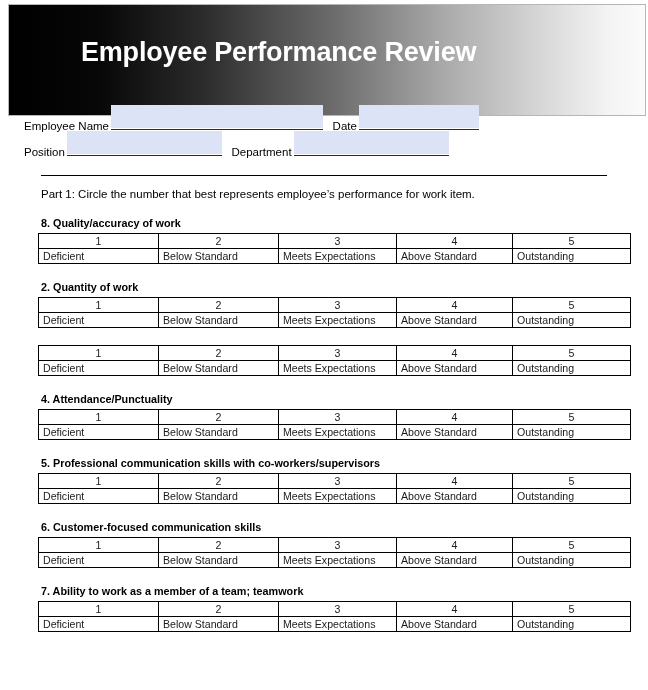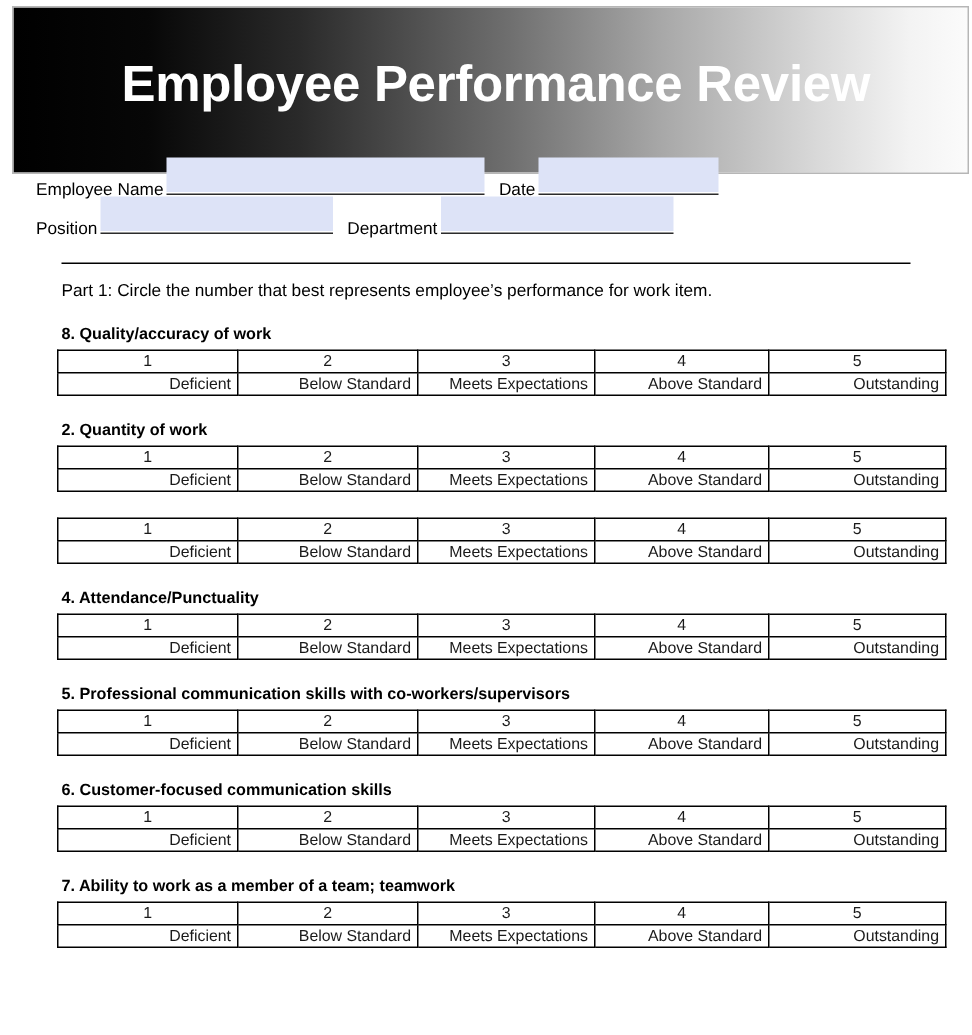--- a/index.html
+++ b/index.html
@@ -27,21 +27,21 @@
     box-sizing: border-box;
     border: 1px solid #b6b6b6;
     background: linear-gradient(to right, #000000 0%, #070707 14%, #2a2a2a 30%,
                 #6f6f6f 52%, #a8a8a8 68%, #d8d8d8 84%, #f3f3f3 94%, #fbfbfb 100%);
     overflow: hidden;
   }
   .banner-title {
     position: absolute;
     left: 72px;
     top: 34px;
-    font-size: 34px;
+    font-size: 27px;
     font-weight: bold;
     color: #ffffff;
     letter-spacing: -0.2px;
     white-space: nowrap;
     line-height: 1;
   }
 
   
   .doc {
     position: absolute;
@@ -120,21 +120,21 @@
     font-size: 10.6px;
     color: #1a1a1a;
     line-height: 14px;
     overflow: hidden;
     white-space: nowrap;
   }
   table.rating tr.scores td {
     text-align: center;
   }
   table.rating tr.labels td {
-    text-align: right;
+    text-align: left;
   }
   table.rating col.c1 { width: 120px; }
   table.rating col.c2 { width: 120px; }
   table.rating col.c3 { width: 118px; }
   table.rating col.c4 { width: 116px; }
   table.rating col.c5 { width: 118px; }
 </style>
 </head>
 <body>
 

